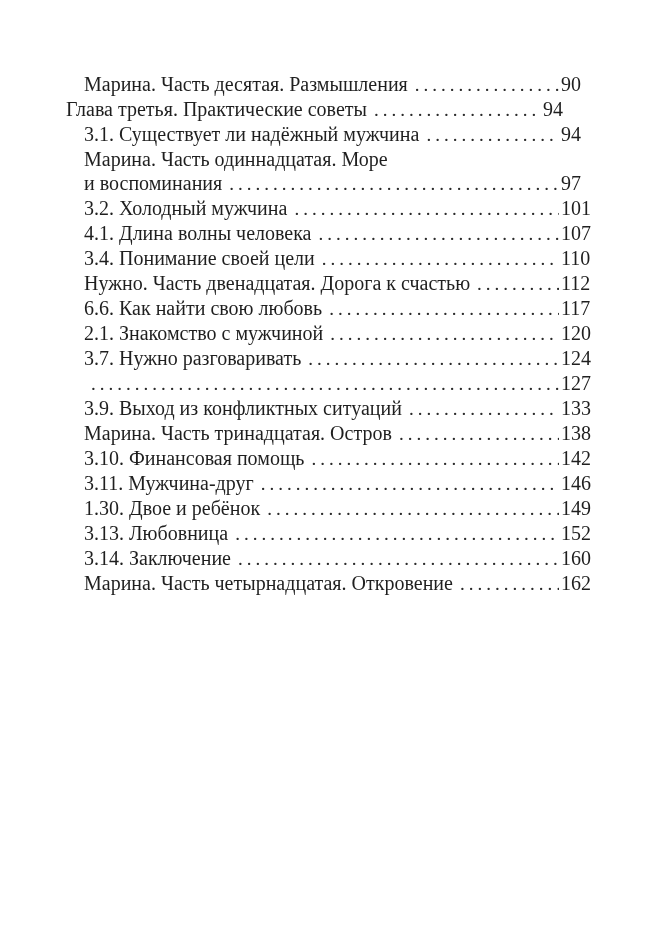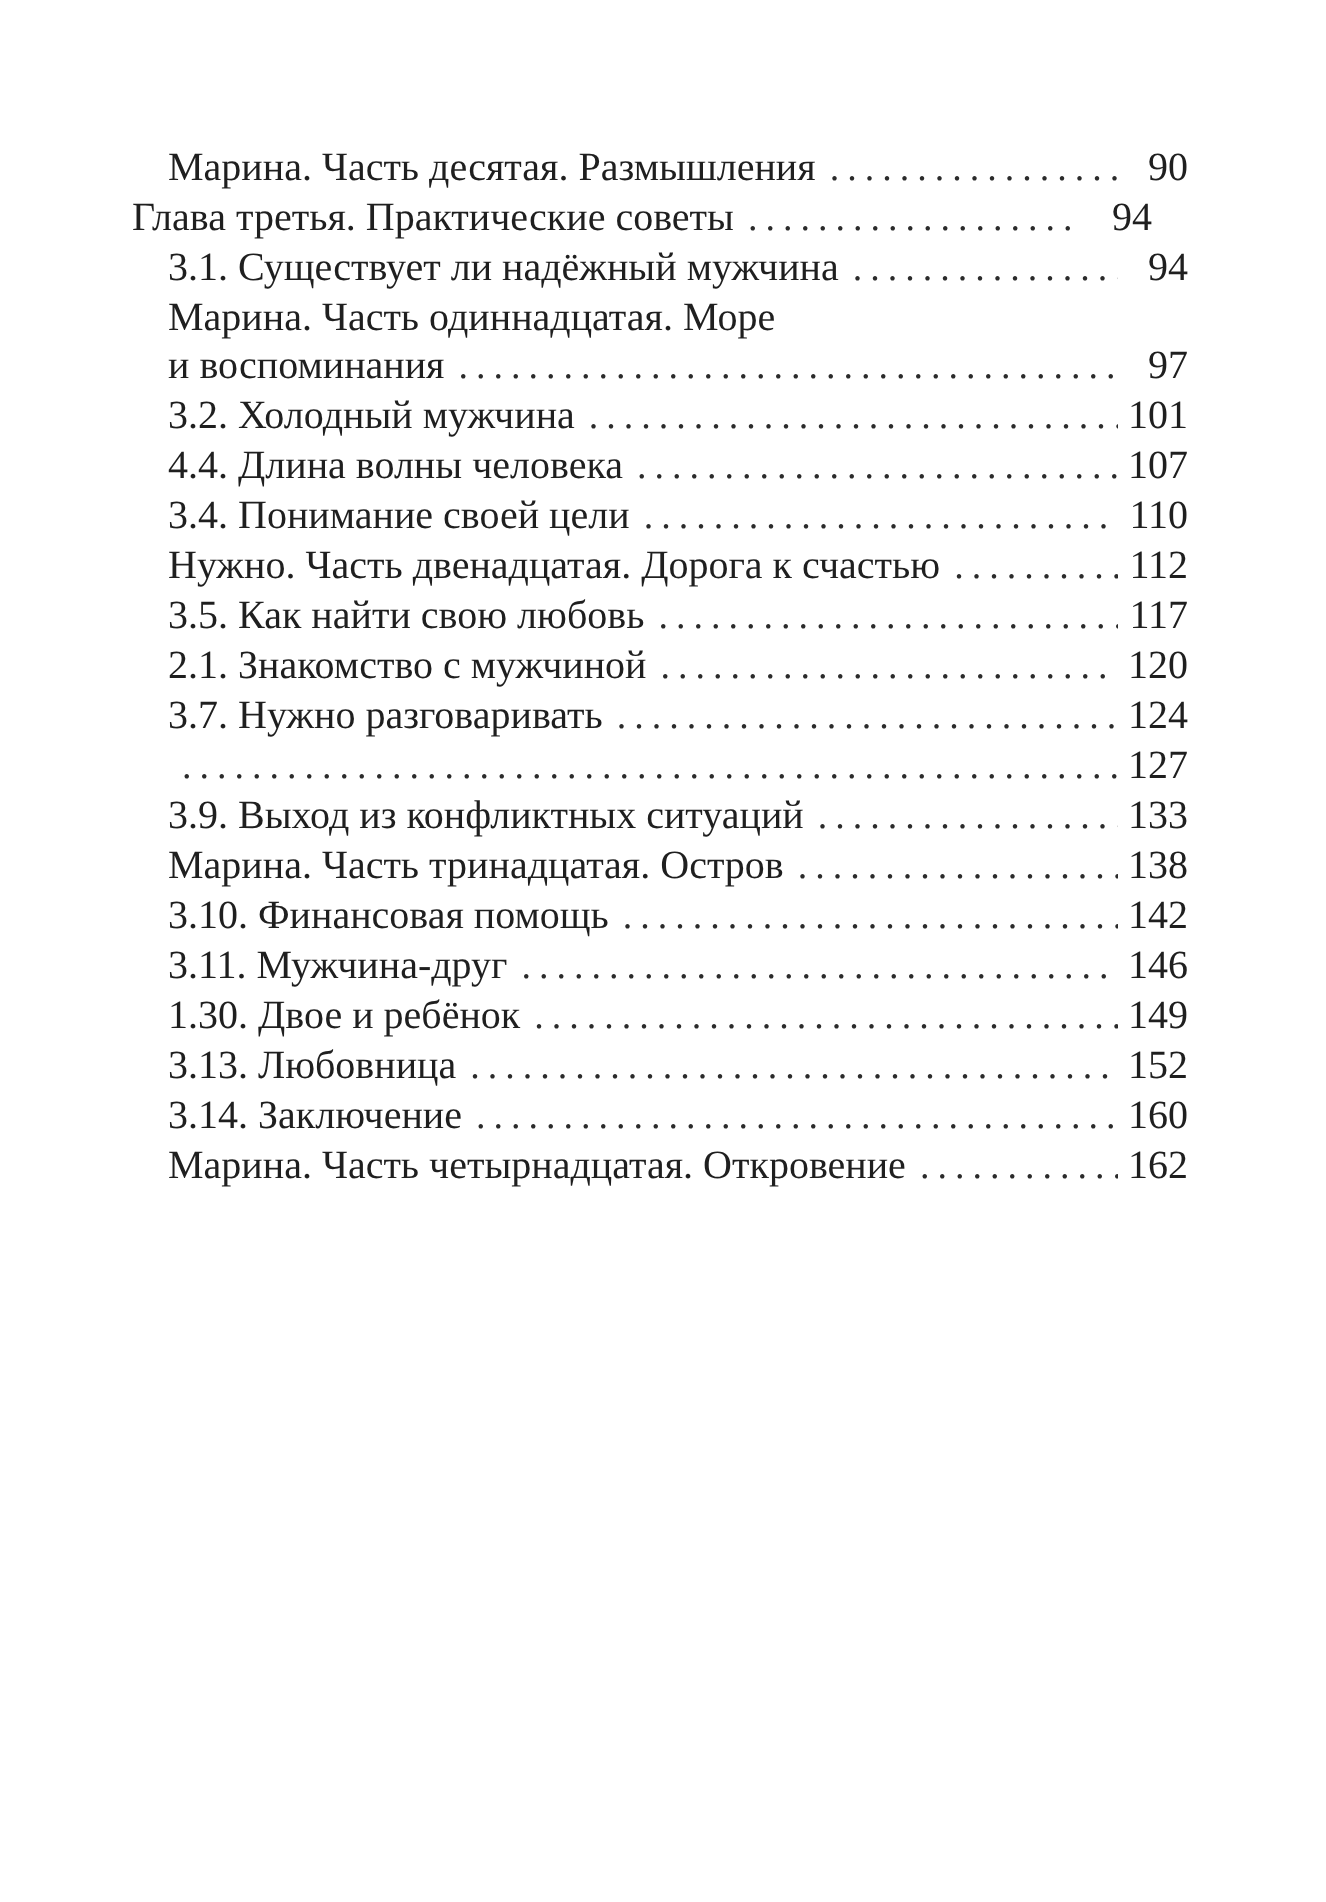--- a/index.html
+++ b/index.html
@@ -44,21 +44,20 @@
   }
   .toc-leader::after {
     content: "..........................................................................................";
     letter-spacing: 4px;
     font-size: 19px;
     color: #2b2b2b;
   }
   .toc-page {
     flex: 0 0 auto;
     min-width: 33px;
-    text-align: right;
     white-space: nowrap;
   }
 </style>
 </head>
 <body>
 
 <div class="book-page">
   <div class="toc" id="toc">
       <div class="toc-row indent">
         <span class="toc-title">Марина. Часть десятая. Размышления</span>
@@ -82,36 +81,36 @@
         <span class="toc-title">и воспоминания</span>
         <span class="toc-leader"></span>
         <span class="toc-page">97</span>
       </div>
       <div class="toc-row indent">
         <span class="toc-title">3.2. Холодный мужчина</span>
         <span class="toc-leader"></span>
         <span class="toc-page">101</span>
       </div>
       <div class="toc-row indent">
-        <span class="toc-title">4.4. Длина волны человека</span>
+        <span class="toc-title">4.1. Длина волны человека</span>
         <span class="toc-leader"></span>
         <span class="toc-page">107</span>
       </div>
       <div class="toc-row indent">
         <span class="toc-title">3.4. Понимание своей цели</span>
         <span class="toc-leader"></span>
         <span class="toc-page">110</span>
       </div>
       <div class="toc-row indent">
         <span class="toc-title">Нужно. Часть двенадцатая. Дорога к счастью</span>
         <span class="toc-leader"></span>
         <span class="toc-page">112</span>
       </div>
       <div class="toc-row indent">
-        <span class="toc-title">3.5. Как найти свою любовь</span>
+        <span class="toc-title">6.6. Как найти свою любовь</span>
         <span class="toc-leader"></span>
         <span class="toc-page">117</span>
       </div>
       <div class="toc-row indent">
         <span class="toc-title">2.1. Знакомство с мужчиной</span>
         <span class="toc-leader"></span>
         <span class="toc-page">120</span>
       </div>
       <div class="toc-row indent">
         <span class="toc-title">3.7. Нужно разговаривать</span>

